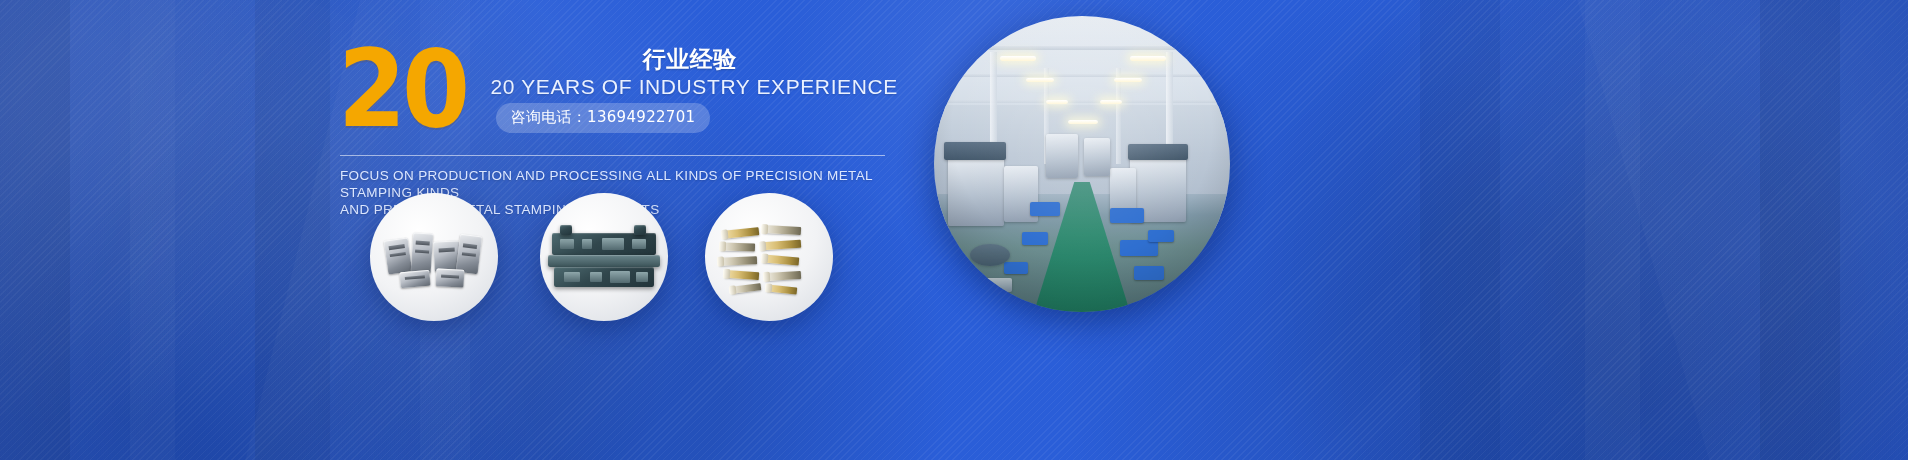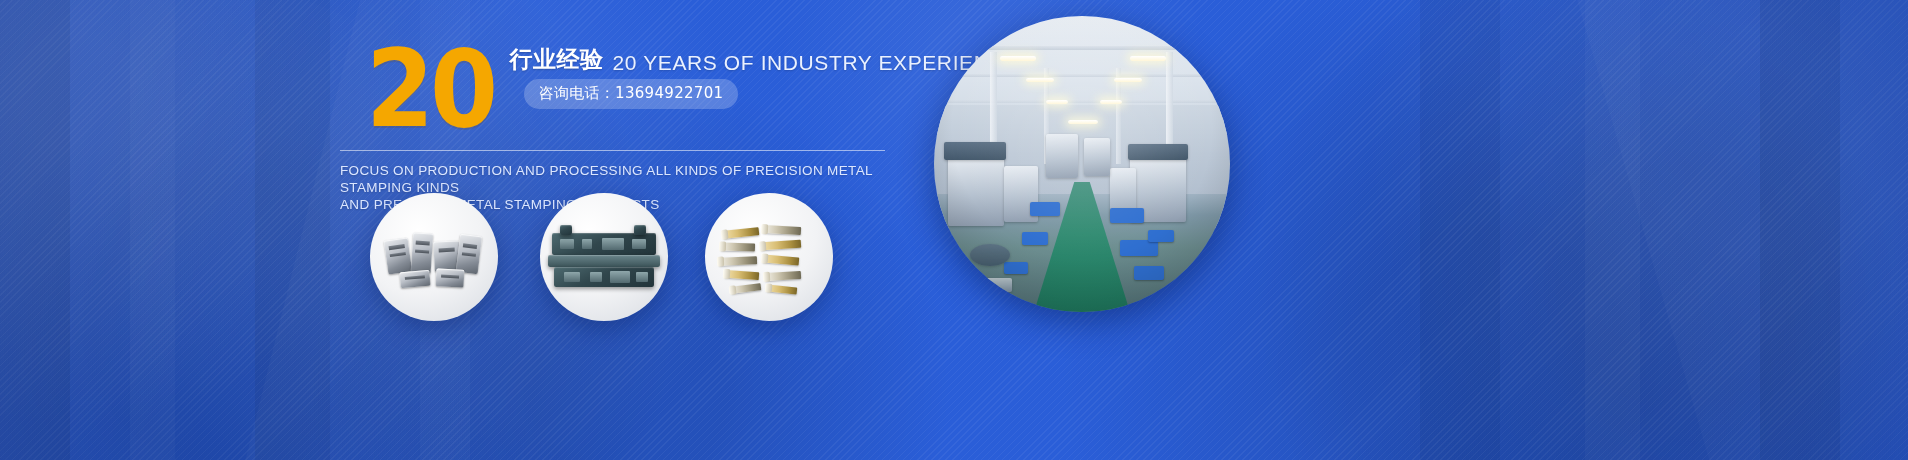--- a/index.html
+++ b/index.html
@@ -75,38 +75,38 @@
   
   .vignette {
     position:absolute; inset:0; pointer-events:none;
     background:
       radial-gradient(ellipse 1300px 700px at 50% 45%, rgba(0,0,0,0) 45%, rgba(10,35,105,.40) 100%);
   }
 
   
   .copy { position:absolute; left:338px; top:38px; width:560px; }
 
-  .headline-row { display:flex; align-items:flex-start;margin-left:28px; }
+  .headline-row { display:flex; align-items:flex-start; }
 
   .num20 {
     font-family:"DejaVu Sans", sans-serif;
     font-weight:700;
     font-size:96px;
     line-height:.92;
     letter-spacing:-4px;
     color:#F5A700;
     transform:scaleY(1.12) scaleX(1.02);
     transform-origin:left top;
     margin-top:2px;
     text-shadow:0 2px 0 rgba(120,70,0,.18);
   }
 
   .headline-text { margin-left:18px; padding-top:6px; }
 
-  .line1 { display:flex; align-items:flex-end; white-space:nowrap; }
+  .line1 { display:flex; align-items:center; white-space:nowrap;flex-direction:column; }
   .cn-sm {
     font-family:"DejaVu Sans", sans-serif;
     font-size:23px; font-weight:700; color:#ffffff;
     letter-spacing:.5px;
     text-shadow:0 1px 2px rgba(0,0,0,.20);
   }
   .en-sm {
     font-size:21px; color:#eaf1ff; font-weight:400;
     letter-spacing:.6px; margin-left:9px;
     text-shadow:0 1px 2px rgba(0,0,0,.18);

